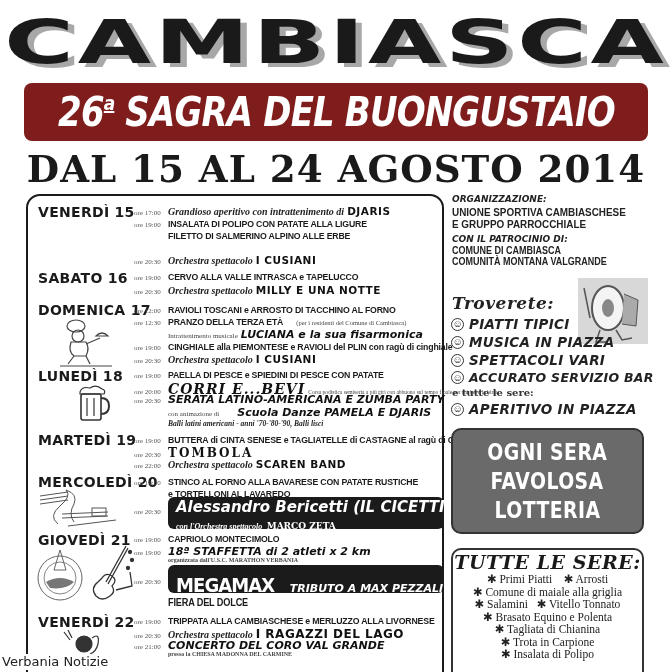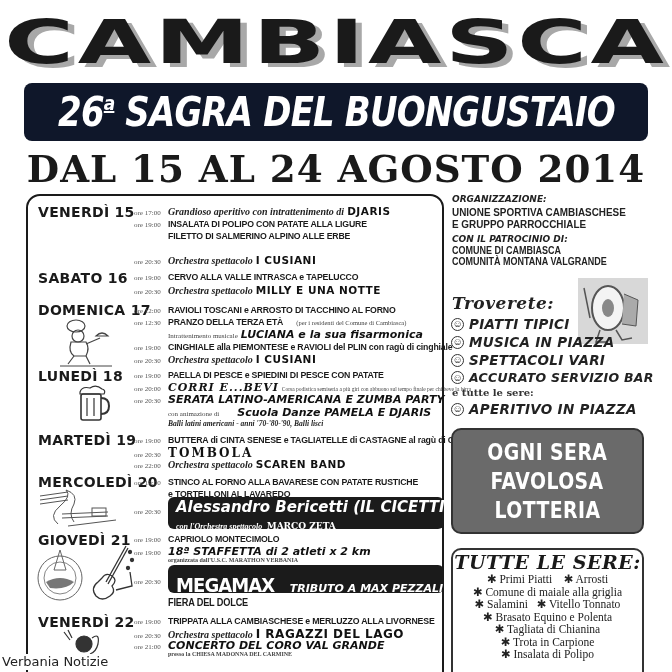--- a/index.html
+++ b/index.html
@@ -10,21 +10,21 @@
     position: absolute; left: 0; top: 10px; width: 672px; text-align: center;
     font-family: "DejaVu Sans", sans-serif; font-weight: 900; font-size: 74px;
     letter-spacing: 3px; color: #1a1a1a; line-height: 78px;
     text-shadow: 5px 4px 0 #a8a8a8;
     transform: scaleX(1.28) scaleY(0.82); transform-origin: center top;
   }
   .title-inner { display: inline-block; }
 
   .sagra-bar {
     position: absolute; left: 24px; top: 83px; width: 624px; height: 58px;
-    background: #0f172a; border-radius: 8px;
+    background: #7f1d1d; border-radius: 8px;
     display: flex; align-items: center; justify-content: center;
   }
   .sagra-text {
     color: #fff; font-family: "DejaVu Sans", sans-serif; font-weight: bold; font-style: italic;
     font-size: 40px; letter-spacing: -1px; transform: scaleX(0.85);
     white-space: nowrap;
   }
   .sagra-sup { font-size: 20px; vertical-align: 16px; text-decoration: underline; }
 
   .dates {
@@ -61,21 +61,21 @@
     color: #111; letter-spacing: 0.5px; margin-left: 3px;
   }
   .small { font-family: "Liberation Serif", serif; font-size: 6.5px; color: #444; margin-left: 3px; }
   .bolditalic {
     font-family: "DejaVu Sans", sans-serif; font-style: italic; font-weight: 900;
     font-size: 11px; color: #111;
   }
   .tombola {
     font-family: "DejaVu Serif", serif; font-weight: bold; font-size: 12px; letter-spacing: 2px; color: #111;
   }
-  .corri { font-family: "DejaVu Serif", serif; font-weight: bold; font-style: italic; font-size: 11px; letter-spacing: 1px; }
+  .corri { font-family: "DejaVu Serif", serif; font-weight: bold; font-style: italic; font-size: 14px; letter-spacing: 1px; }
 
   .banner {
     position: absolute; background: #1b1b1b; color: #fff; border-radius: 6px;
     padding: 2px 8px; white-space: nowrap;
   }
   .banner .big {
     font-family: "DejaVu Sans", sans-serif; font-weight: bold; font-size: 15px; font-style: italic;
   }
   .banner .mega {
     font-family: "DejaVu Sans", sans-serif; font-weight: 900; font-size: 20px; letter-spacing: -1px;

